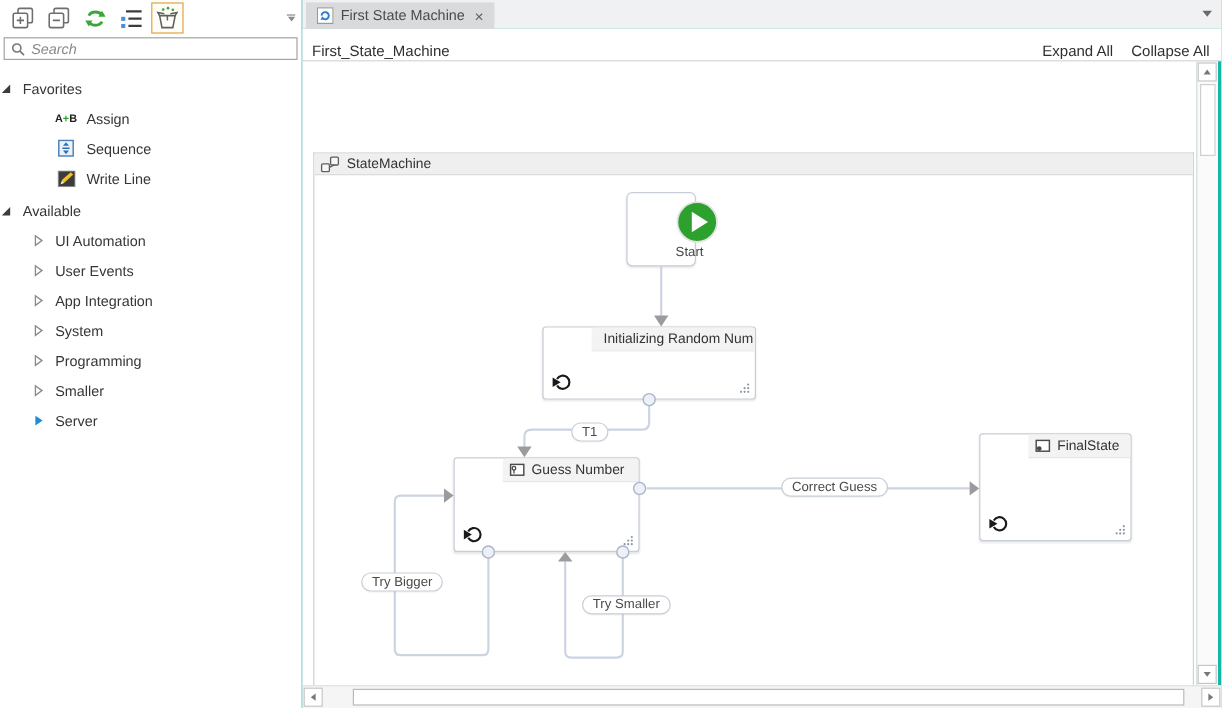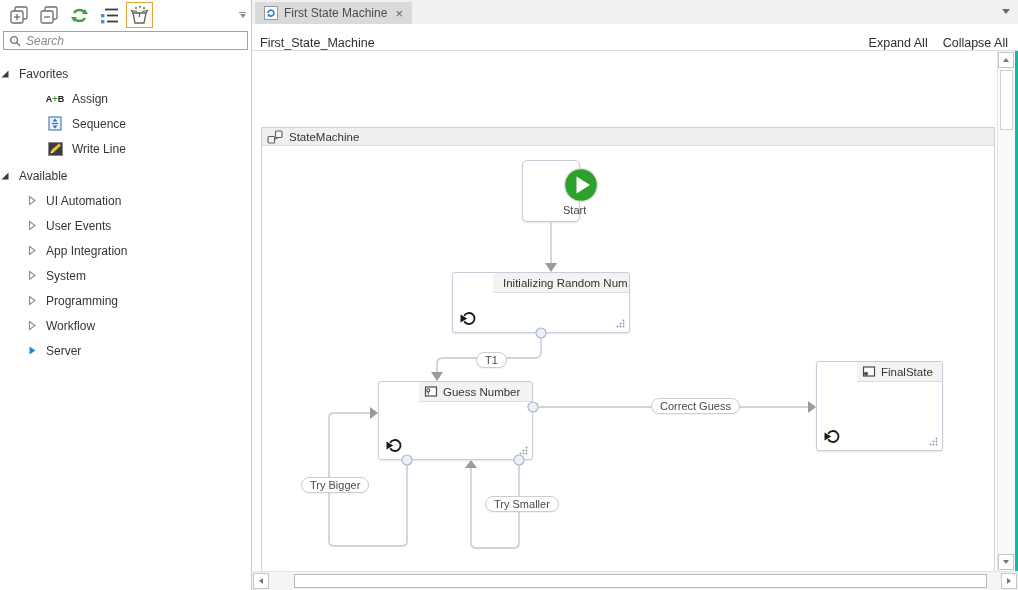--- a/index.html
+++ b/index.html
@@ -221,21 +221,21 @@
       <div class="tree-row avail-item">
         <svg width="10" height="11" viewBox="0 0 10 11">
           <polygon points="2.5,1.5 8,5.5 2.5,9.5" fill="none" stroke="#8a8a8a" stroke-width="1.1"></polygon>
         </svg>
         <span>Programming</span>
       </div>
       <div class="tree-row avail-item">
         <svg width="10" height="11" viewBox="0 0 10 11">
           <polygon points="2.5,1.5 8,5.5 2.5,9.5" fill="none" stroke="#8a8a8a" stroke-width="1.1"></polygon>
         </svg>
-        <span>Workflow</span>
+        <span>Smaller</span>
       </div>
       <div class="tree-row avail-item">
         <svg width="10" height="11" viewBox="0 0 10 11">
           <polygon points="2.5,1.5 8.5,5.5 2.5,9.5" fill="#1e8bd8"></polygon>
         </svg>
         <span>Server</span>
       </div>
 
     </div>
   </aside>

